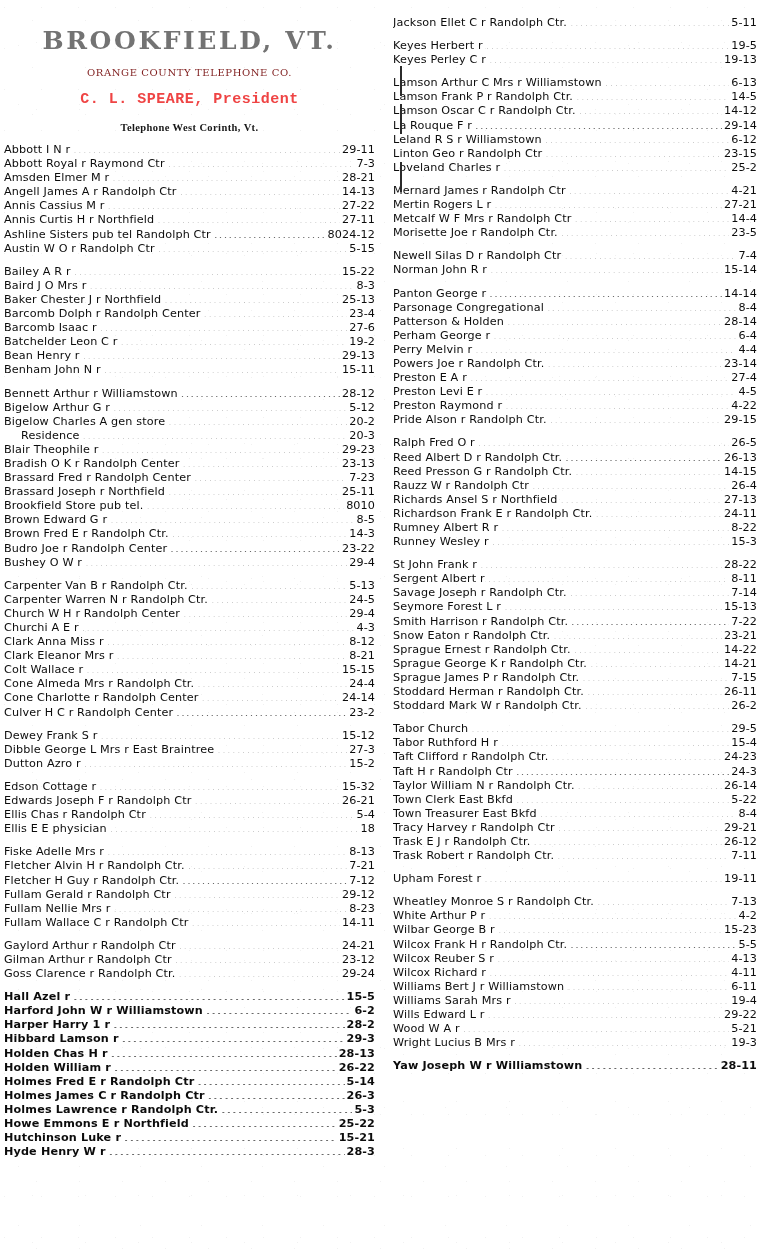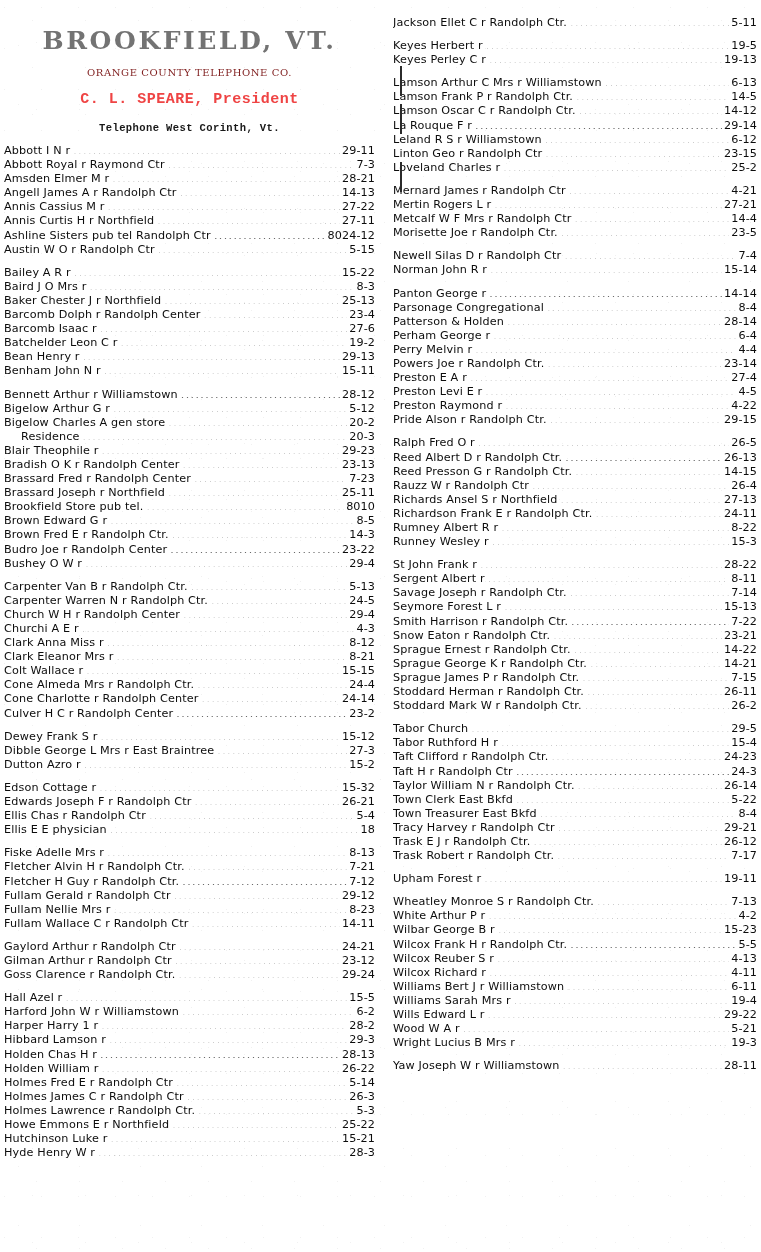--- a/index.html
+++ b/index.html
@@ -70,33 +70,33 @@
   }
   .president {
     font-family: Liberation Mono, monospace;
     font-size: 15px;
     font-weight: bold;
     letter-spacing: 0.5px;
     margin: 0 0 14px 0;
     color: #ef4444;
   }
   .exchange {
-    font-family: Liberation Mono, monospace;
+    font-family: Liberation Serif, serif;
     font-size: 10.5px;
     font-weight: bold;
     letter-spacing: 0.4px;
     margin: 0 0 10px 0;
     color: #181818;
   }
 
   
   .group {
     margin-bottom: 9px;
   }
-  .group:last-child { margin-bottom: 4px; }
+  .group:last-child { margin-bottom: 4px; font-weight: bold; }
 
   .entry {
     display: flex;
     align-items: baseline;
     font-size: 11.2px;
     line-height: 14.1px;
     white-space: nowrap;
     color: #0c0c0c;
     overflow: hidden;
   }
@@ -802,21 +802,21 @@
             <span class="number">29-21</span>
           </div>
           <div class="entry">
             <span class="name">Trask E J r Randolph Ctr.</span>
             <span class="leader"></span>
             <span class="number">26-12</span>
           </div>
           <div class="entry">
             <span class="name">Trask Robert r Randolph Ctr.</span>
             <span class="leader"></span>
-            <span class="number">7-17</span>
+            <span class="number">7-11</span>
           </div>
         </div>
         <div class="group">
           <div class="entry">
             <span class="name">Upham Forest  r</span>
             <span class="leader"></span>
             <span class="number">19-11</span>
           </div>
         </div>
         <div class="group">

